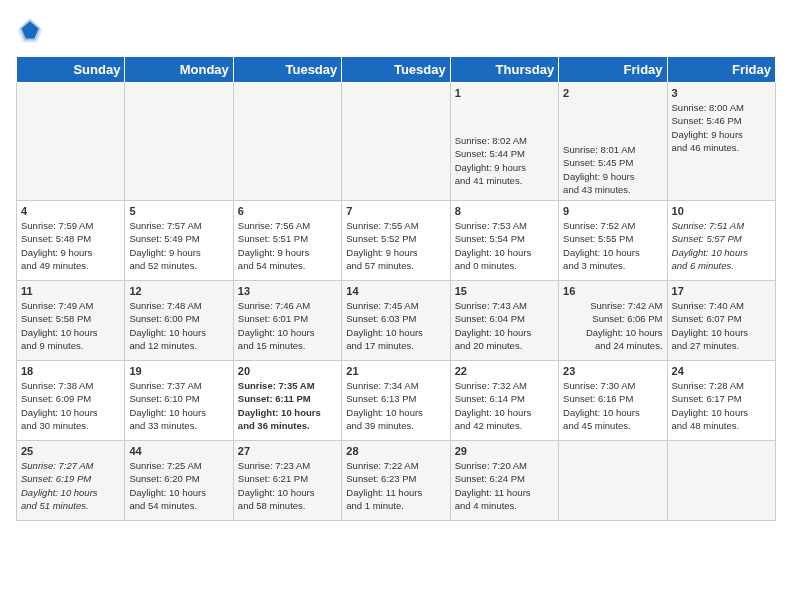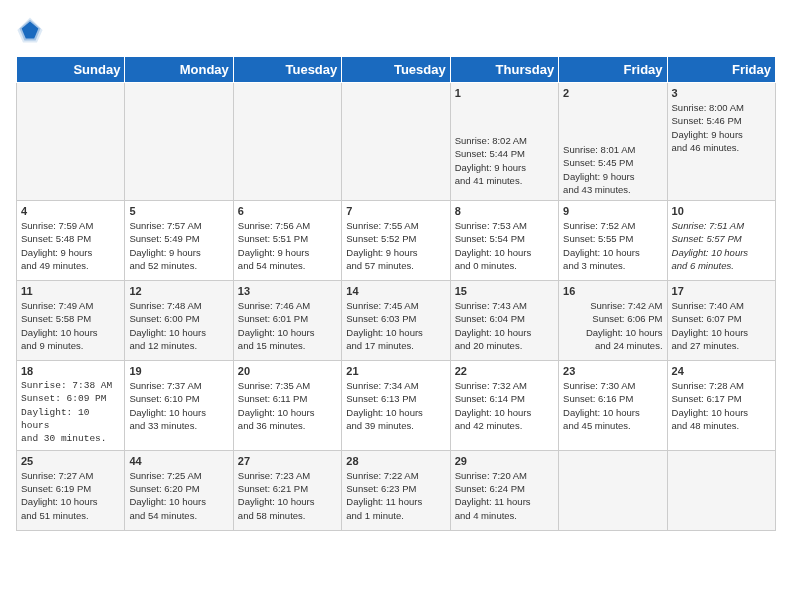--- a/index.html
+++ b/index.html
@@ -233,35 +233,35 @@
           <div class="day-number">17</div>
           <div class="day-info" style="white-space: pre-line;">Sunrise: 7:40 AM
 Sunset: 6:07 PM
 Daylight: 10 hours
 and 27 minutes.</div>
         </td>
       </tr>
       <tr>
         <td>
           <div class="day-number">18</div>
-          <div class="day-info" style="white-space: pre-line; font-family: Liberation Mono, monospace;">Sunrise: 7:38 AM
+          <div class="day-info" style="white-space: pre-line;">Sunrise: 7:38 AM
 Sunset: 6:09 PM
 Daylight: 10 hours
 and 30 minutes.</div>
         </td>
         <td>
           <div class="day-number">19</div>
           <div class="day-info" style="white-space: pre-line;">Sunrise: 7:37 AM
 Sunset: 6:10 PM
 Daylight: 10 hours
 and 33 minutes.</div>
         </td>
         <td>
           <div class="day-number">20</div>
-          <div class="day-info" style="white-space: pre-line;">Sunrise: 7:35 AM
+          <div class="day-info" style="white-space: pre-line; font-weight: bold;">Sunrise: 7:35 AM
 Sunset: 6:11 PM
 Daylight: 10 hours
 and 36 minutes.</div>
         </td>
         <td>
           <div class="day-number">21</div>
           <div class="day-info" style="white-space: pre-line;">Sunrise: 7:34 AM
 Sunset: 6:13 PM
 Daylight: 10 hours
 and 39 minutes.</div>
@@ -284,21 +284,21 @@
           <div class="day-number">24</div>
           <div class="day-info" style="white-space: pre-line;">Sunrise: 7:28 AM
 Sunset: 6:17 PM
 Daylight: 10 hours
 and 48 minutes.</div>
         </td>
       </tr>
       <tr>
         <td>
           <div class="day-number">25</div>
-          <div class="day-info" style="white-space: pre-line;">Sunrise: 7:27 AM
+          <div class="day-info" style="white-space: pre-line; font-style: italic;">Sunrise: 7:27 AM
 Sunset: 6:19 PM
 Daylight: 10 hours
 and 51 minutes.</div>
         </td>
         <td>
           <div class="day-number">44</div>
           <div class="day-info" style="white-space: pre-line;">Sunrise: 7:25 AM
 Sunset: 6:20 PM
 Daylight: 10 hours
 and 54 minutes.</div>

